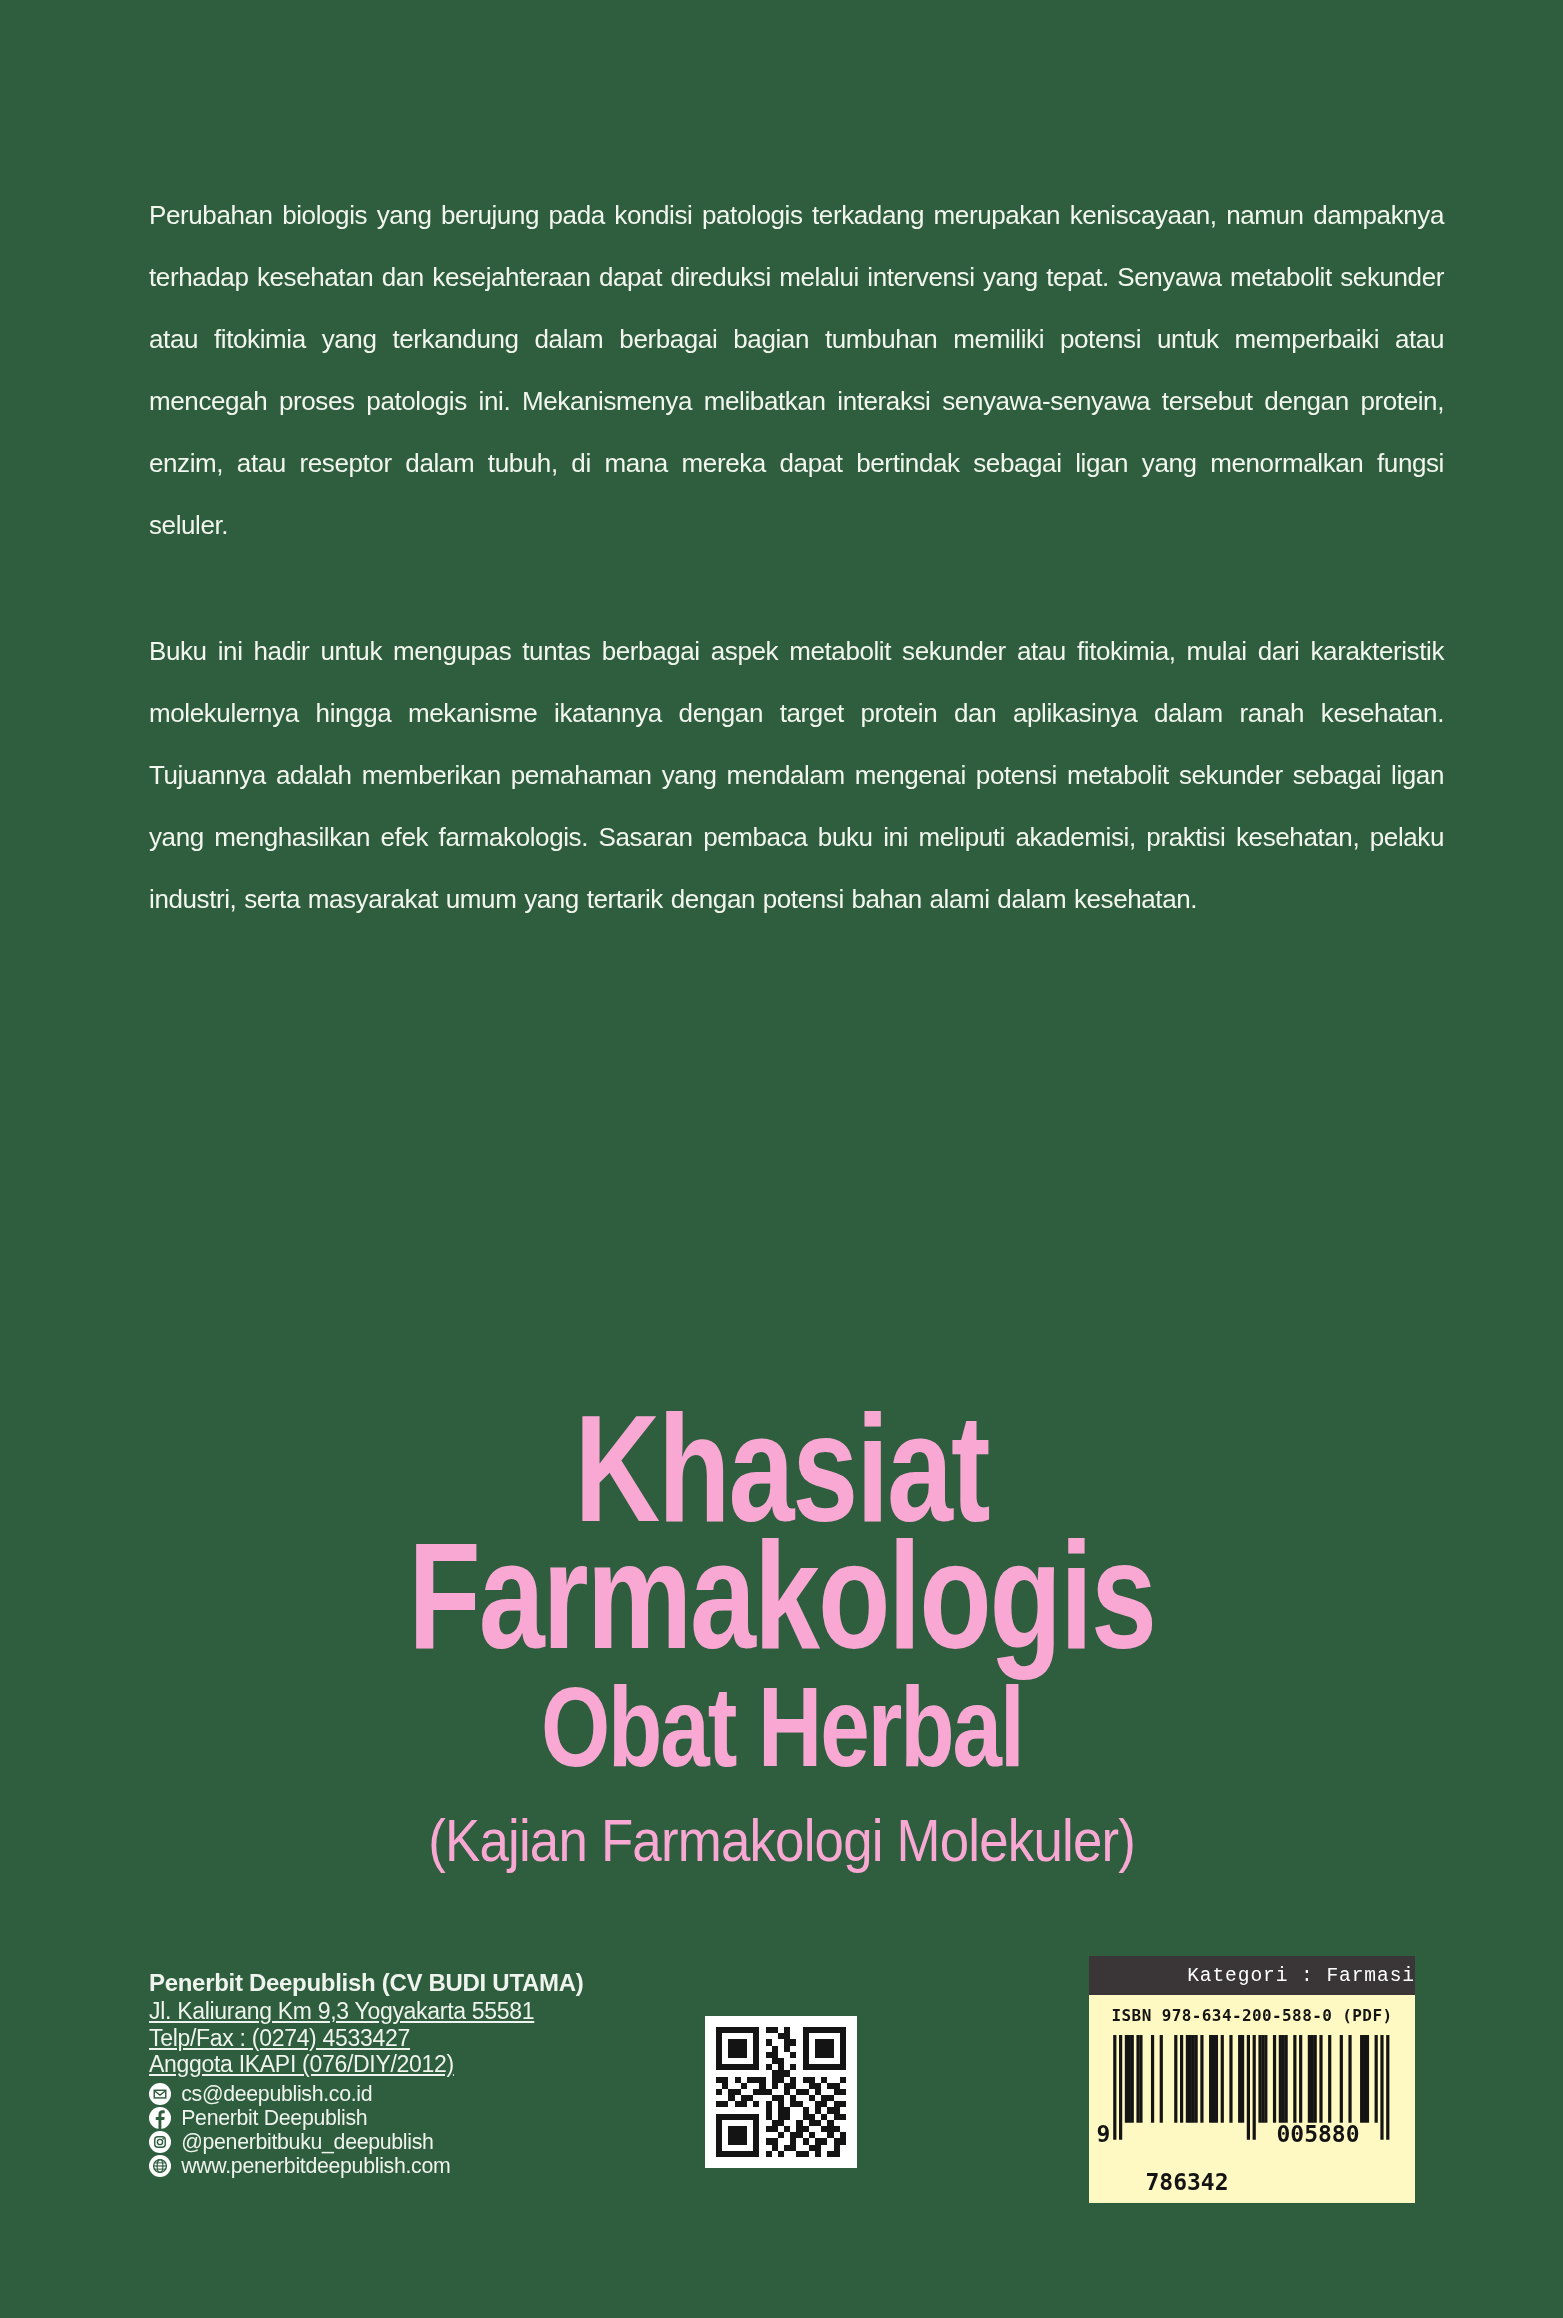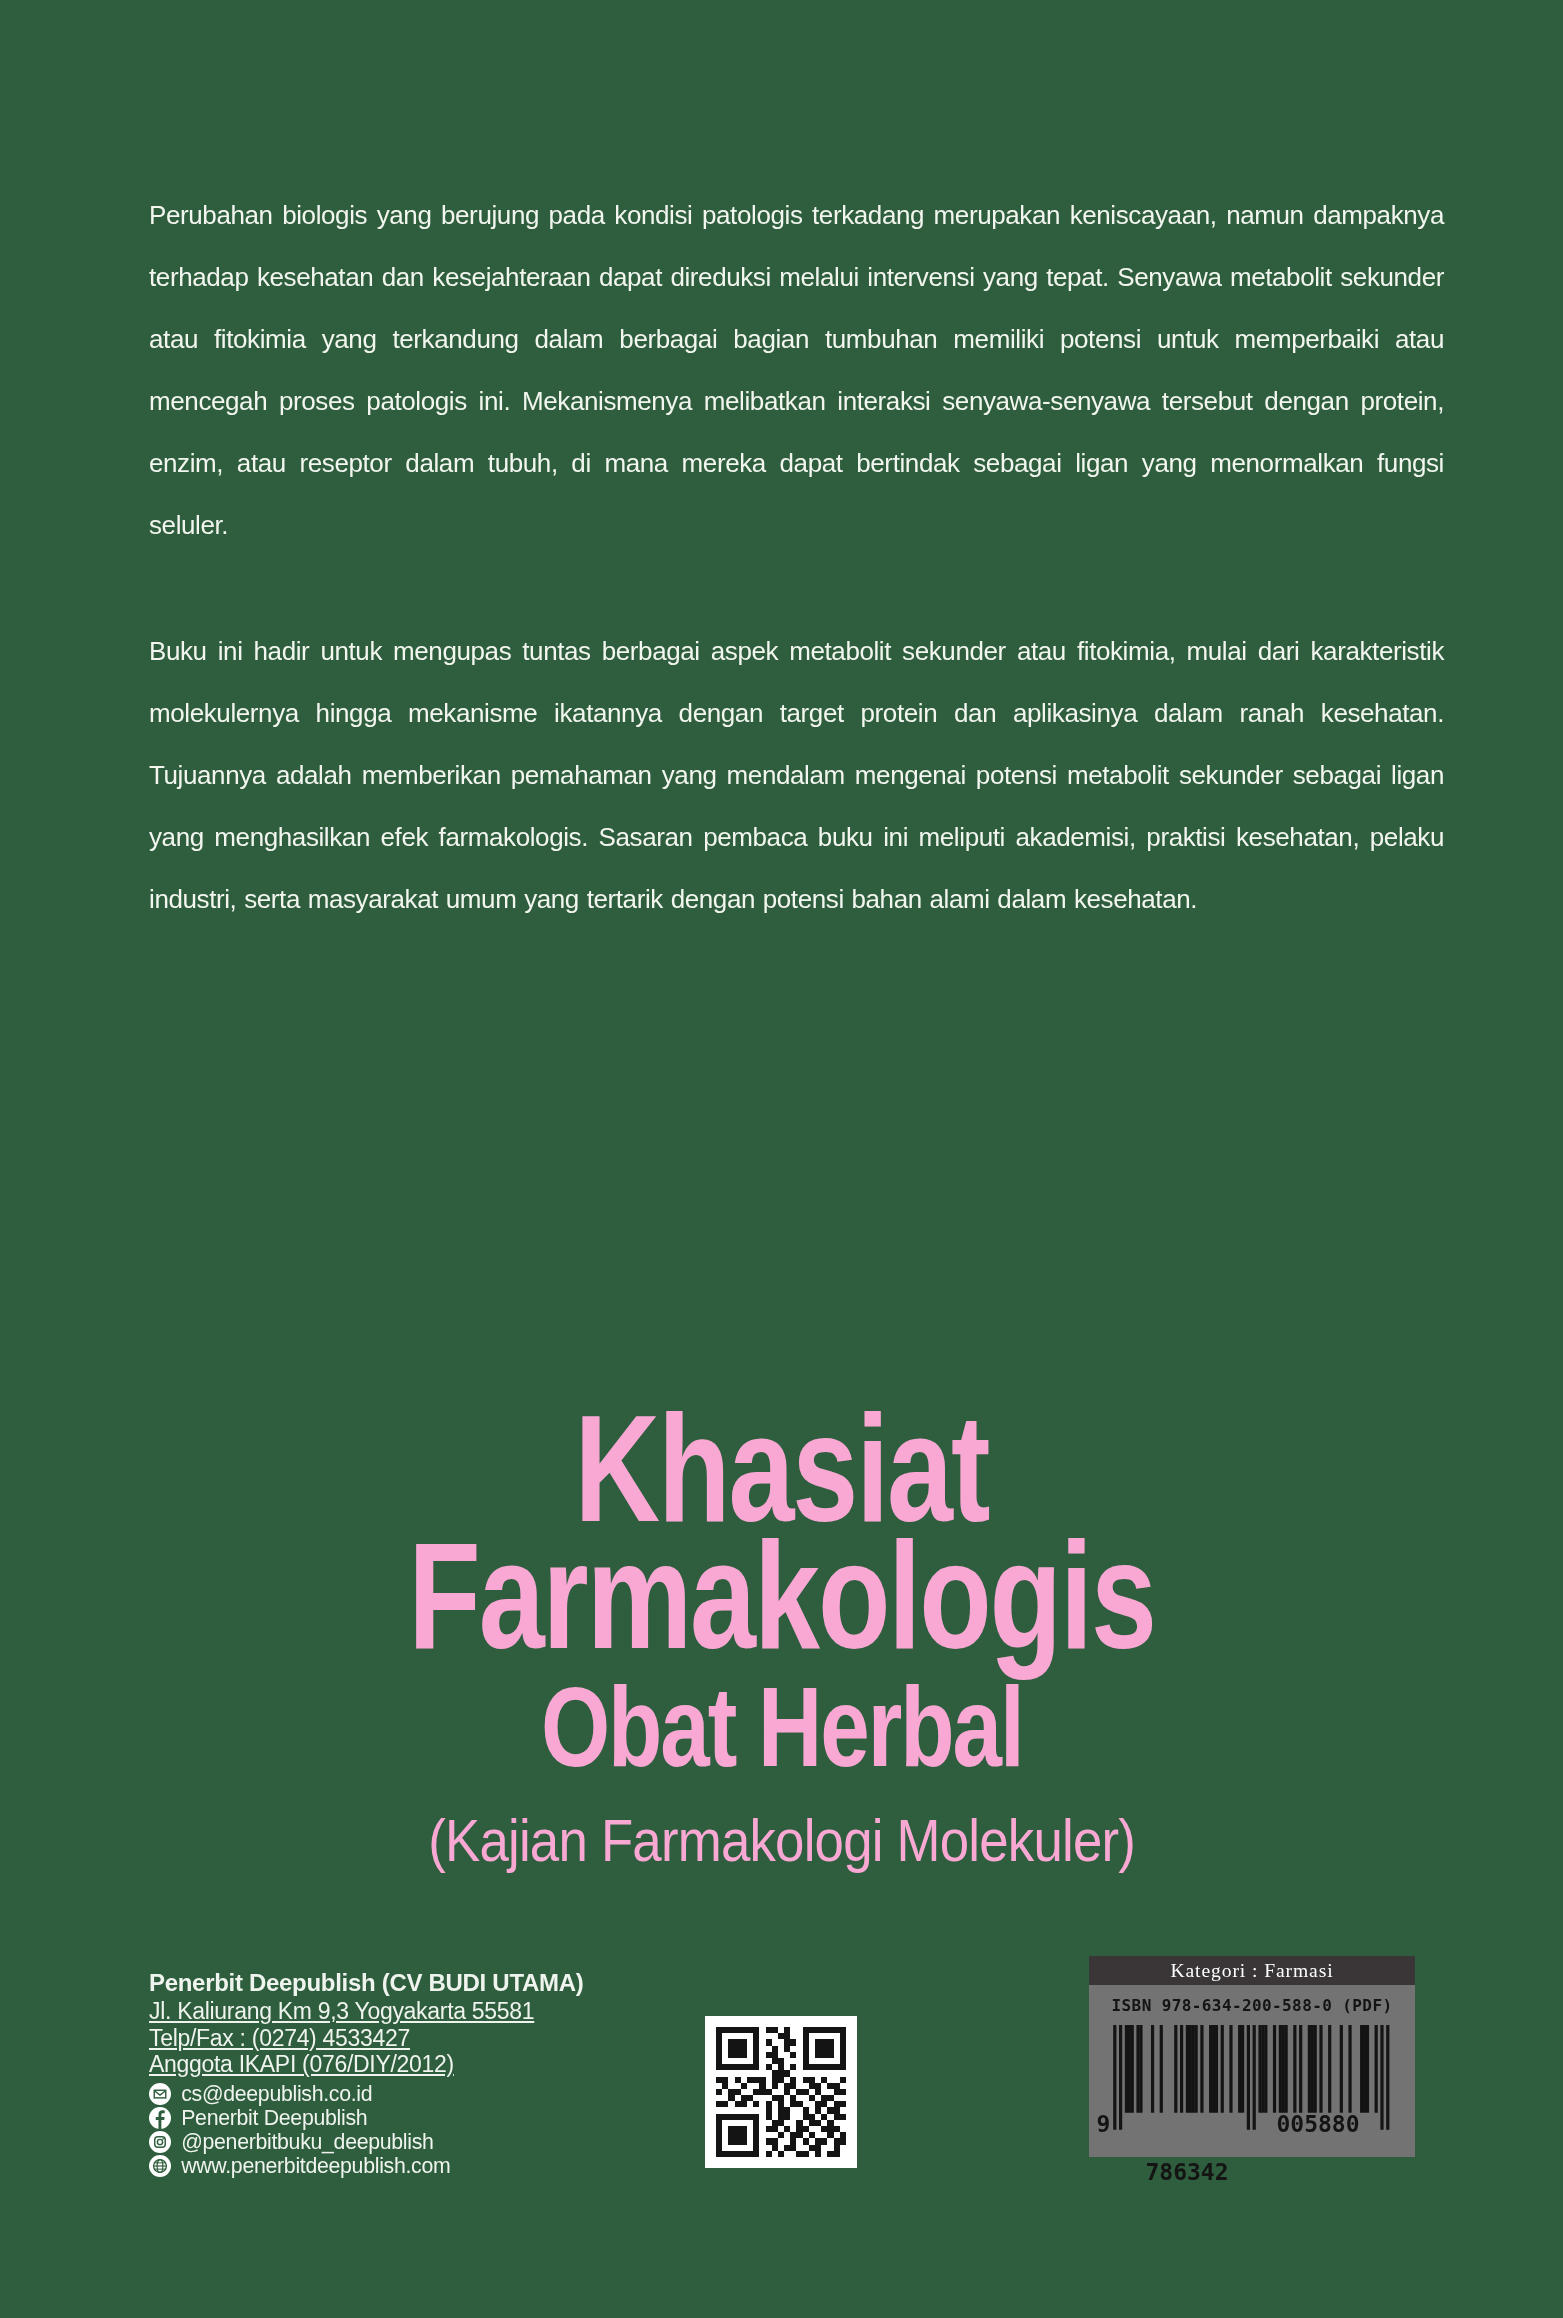--- a/index.html
+++ b/index.html
@@ -49,25 +49,25 @@
   
   .qr-box{
     position:absolute;left:705px;top:2016px;width:152px;height:152px;
     background:#FFFFFF;box-sizing:border-box;padding:11px;
   }
   .qr-box svg{width:130px;height:130px;display:block;shape-rendering:crispEdges;}
 
   
   .barcode-block{position:absolute;left:1089px;top:1956px;width:326px;}
   .bc-header{
-    height:29px;background:#3A3637;color:#FFFFFF;
-    display:flex;align-items:center;justify-content:center;
-    font-family:Liberation Serif, serif;font-size:19.6px;letter-spacing:0.9px;
-  }
-  .bc-body{position:relative;height:172px;background:#737373;color:#141414;}
+    height:39px;background:#3A3637;color:#FFFFFF;
+    display:flex;align-items:center;justify-content:flex-end;
+    font-family:Liberation Mono, monospace;font-size:19.6px;letter-spacing:0.9px;
+  }
+  .bc-body{position:relative;height:208px;background:#fef9c3;color:#141414;}
   .bc-isbn{
     position:absolute;top:11px;left:0;width:100%;text-align:center;
     font-family:"DejaVu Sans Mono",monospace;font-weight:700;
     font-size:16px;letter-spacing:0.4px;
   }
   .bc-bars{position:absolute;left:0;top:0;width:326px;height:172px;}
   .bc-bars rect{fill:#141414;}
   .bc-digit{
     position:absolute;top:126px;
     font-family:"DejaVu Sans Mono",monospace;font-weight:700;font-size:23px;

